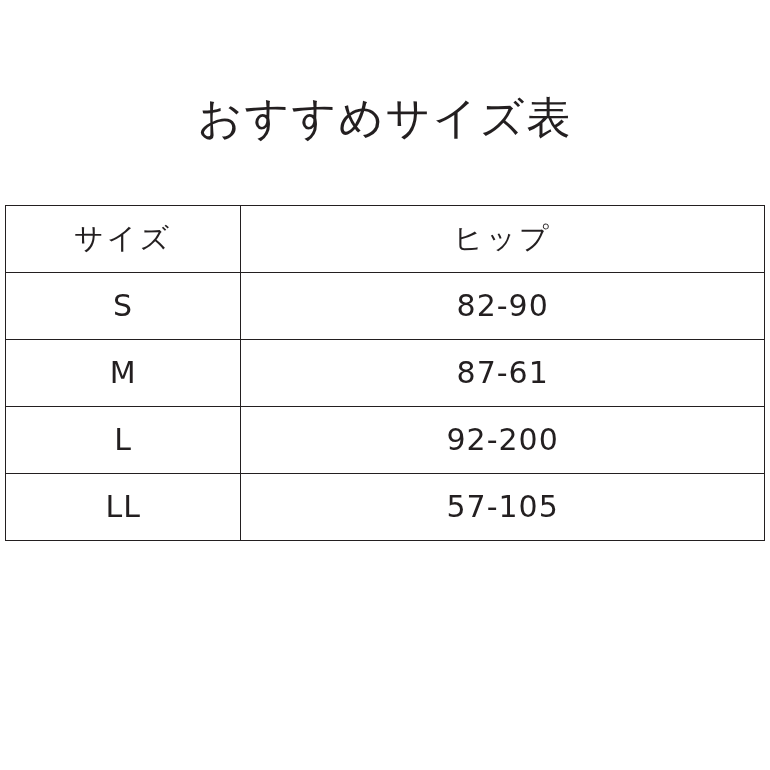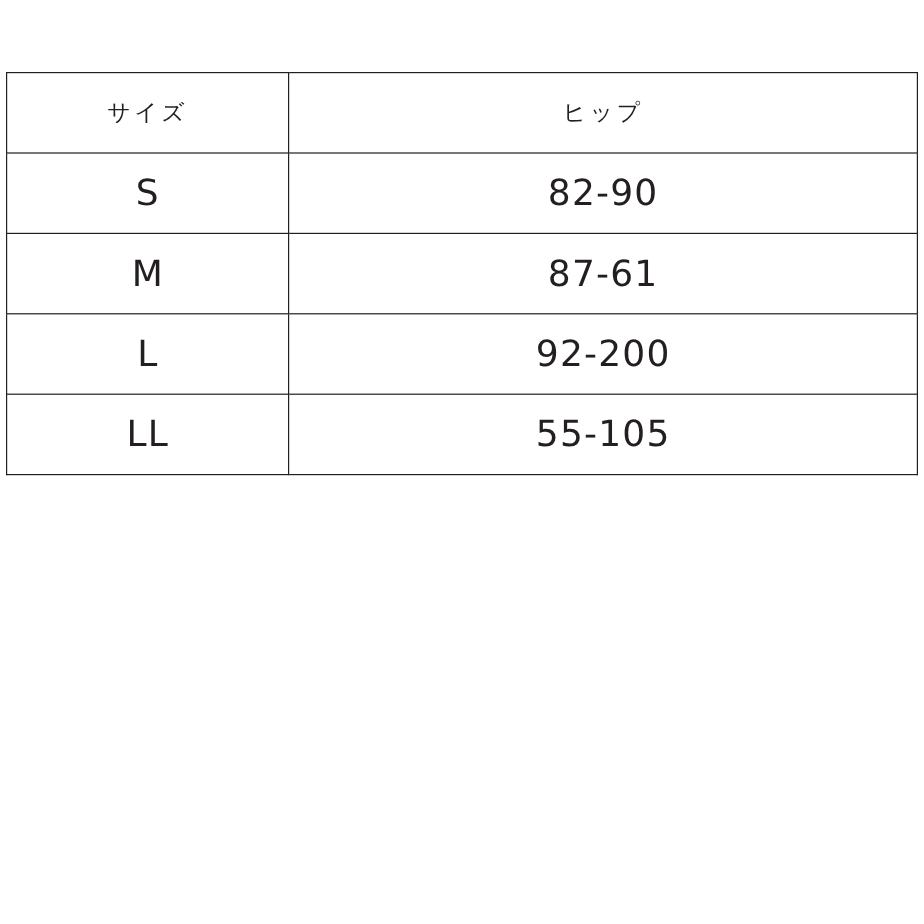--- a/index.html
+++ b/index.html
@@ -47,36 +47,37 @@
   table.size-table td,
   table.size-table th {
     border: 1px solid #231f20;
     text-align: center;
     font-weight: 400;
     color: #231f20;
     font-family: "DejaVu Sans", sans-serif;
   }
   table.size-table thead th {
     height: 64px;
-    font-size: 19px;
+    font-size: 29px;
     letter-spacing: 3px;
   }
   table.size-table tbody td {
     height: 64px;
     font-size: 30px;
     letter-spacing: 1px;
   }
   col.col-size { width: 31%; }
   col.col-hip  { width: 69%; }
 </style>
 </head>
 <body>
 
 <div class="page">
 
+  <div class="title">おすすめサイズ表</div>
 
   <div class="table-wrap">
     <table class="size-table">
       <colgroup>
         <col class="col-size">
         <col class="col-hip">
       </colgroup>
       <thead>
         <tr>
           <th>サイズ</th>
@@ -91,19 +92,19 @@
         <tr>
           <td>M</td>
           <td>87-61</td>
         </tr>
         <tr>
           <td>L</td>
           <td>92-200</td>
         </tr>
         <tr>
           <td>LL</td>
-          <td>55-105</td>
+          <td>57-105</td>
         </tr>
       </tbody>
     </table>
   </div>
 
 </div>
 
 </body></html>

